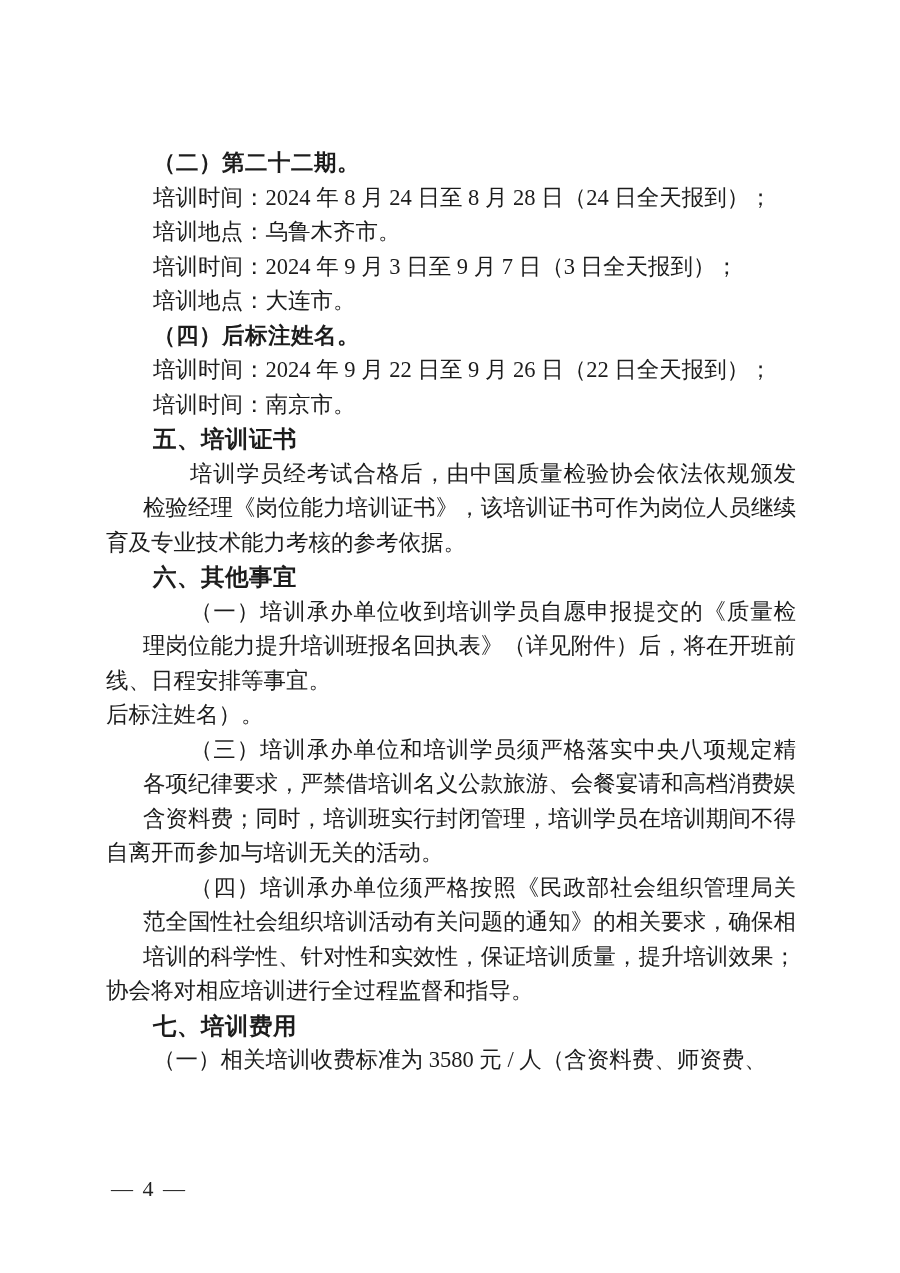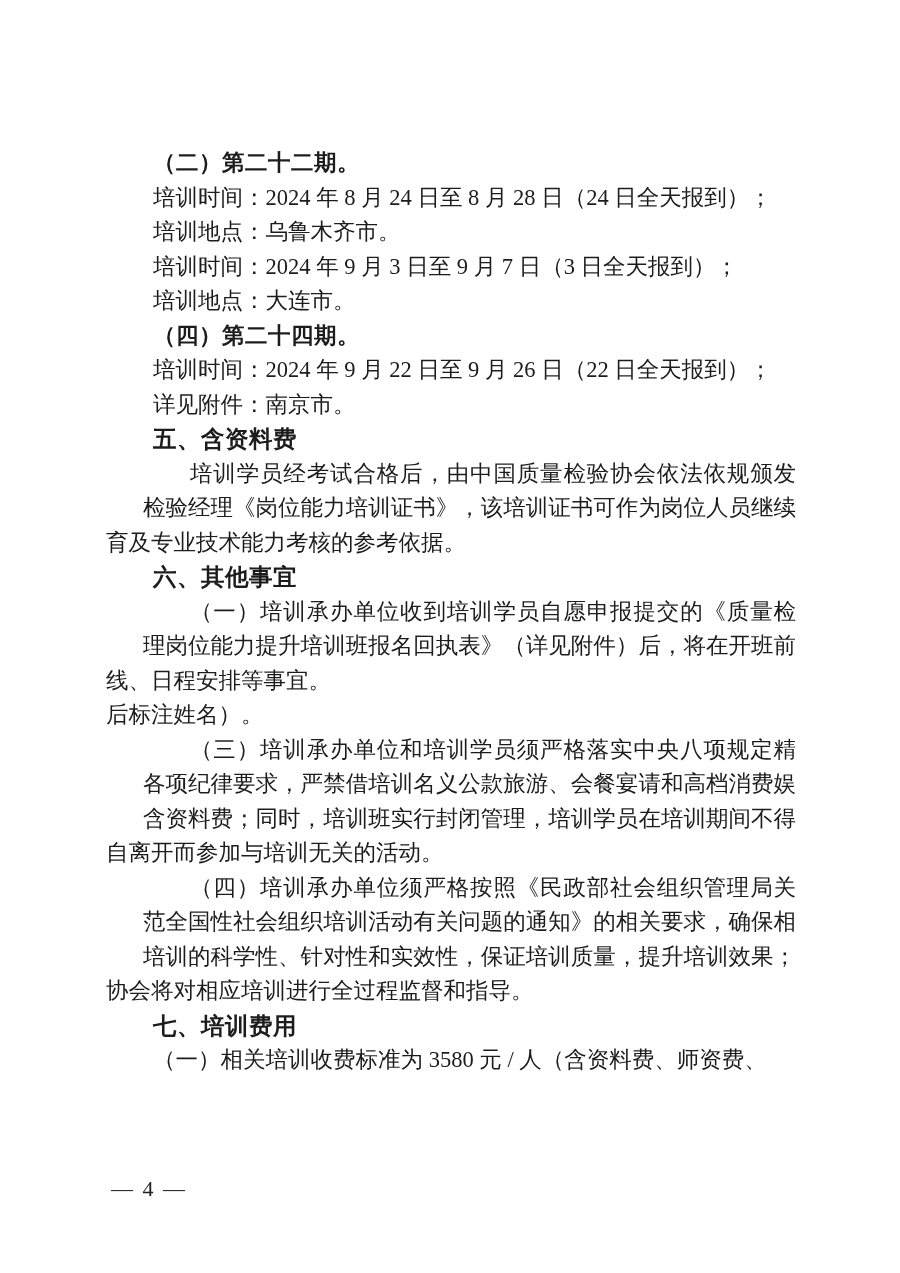--- a/index.html
+++ b/index.html
@@ -77,30 +77,30 @@
       <div class="block body">
         <div class="line first">培训地点：乌鲁木齐市。</div>
       </div>
       <div class="block body">
         <div class="line first">培训时间：2024 年 9 月 3 日至 9 月 7 日（3 日全天报到）；</div>
       </div>
       <div class="block body">
         <div class="line first">培训地点：大连市。</div>
       </div>
       <div class="block subheading">
-        <div class="line first">（四）第二十四期。</div>
+        <div class="line first">（四）后标注姓名。</div>
       </div>
       <div class="block body">
         <div class="line first">培训时间：2024 年 9 月 22 日至 9 月 26 日（22 日全天报到）；</div>
       </div>
       <div class="block body">
-        <div class="line first">详见附件：南京市。</div>
+        <div class="line first">培训时间：南京市。</div>
       </div>
       <div class="block heading">
-        <div class="line first">五、含资料费</div>
+        <div class="line first">五、培训证书</div>
       </div>
       <div class="block body">
         <div class="line first just">培训学员经考试合格后，由中国质量检验协会依法依规颁发质量</div>
         <div class="line just">检验经理《岗位能力培训证书》，该培训证书可作为岗位人员继续教</div>
         <div class="line">育及专业技术能力考核的参考依据。</div>
       </div>
       <div class="block heading">
         <div class="line first">六、其他事宜</div>
       </div>
       <div class="block body">

